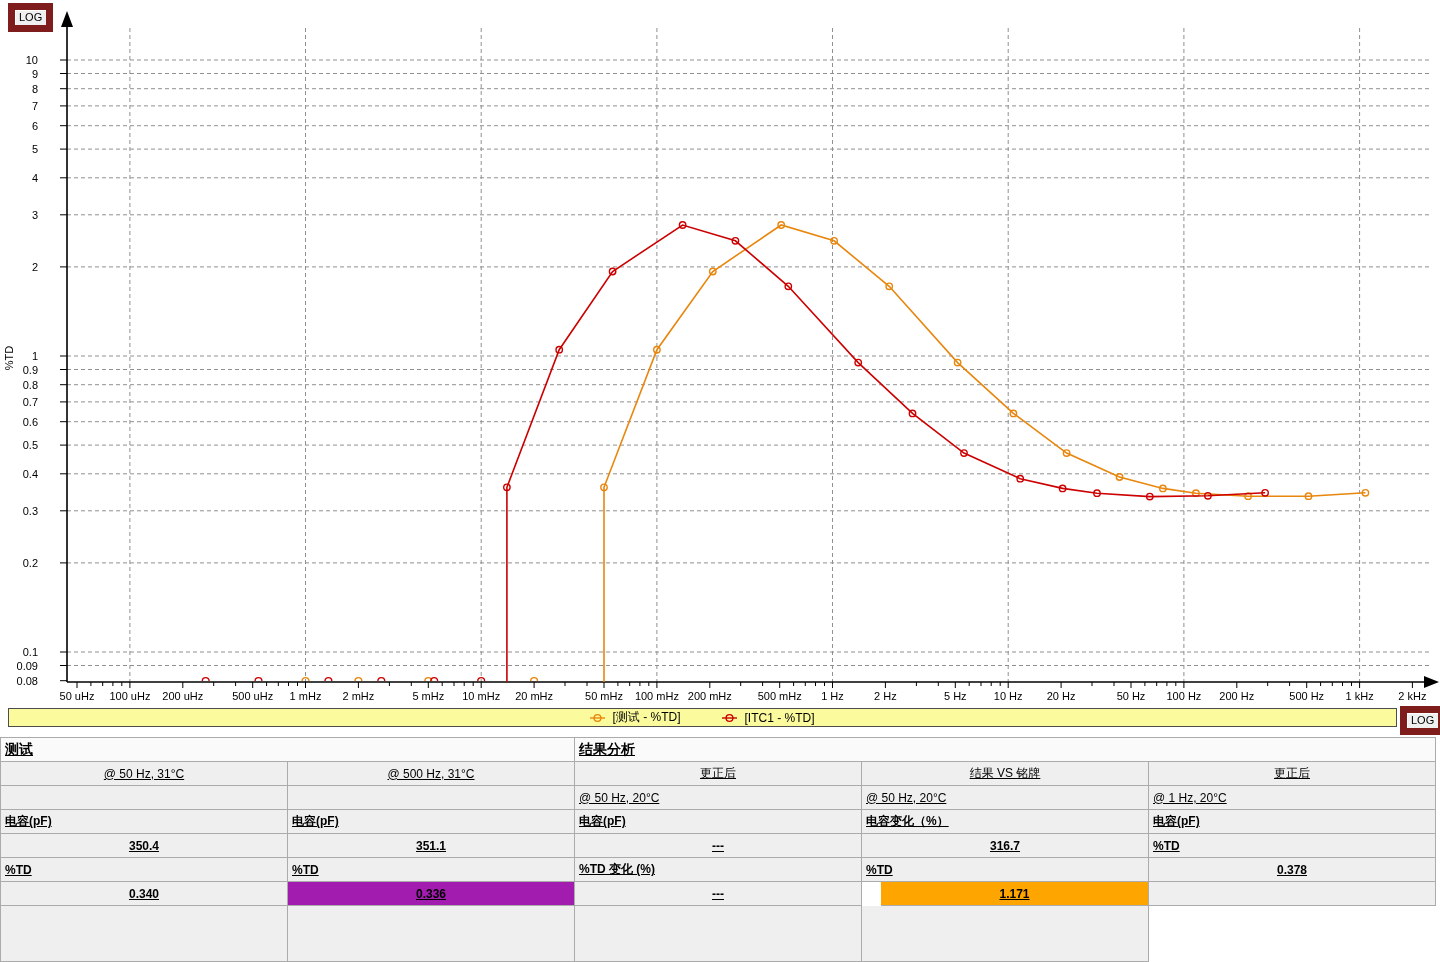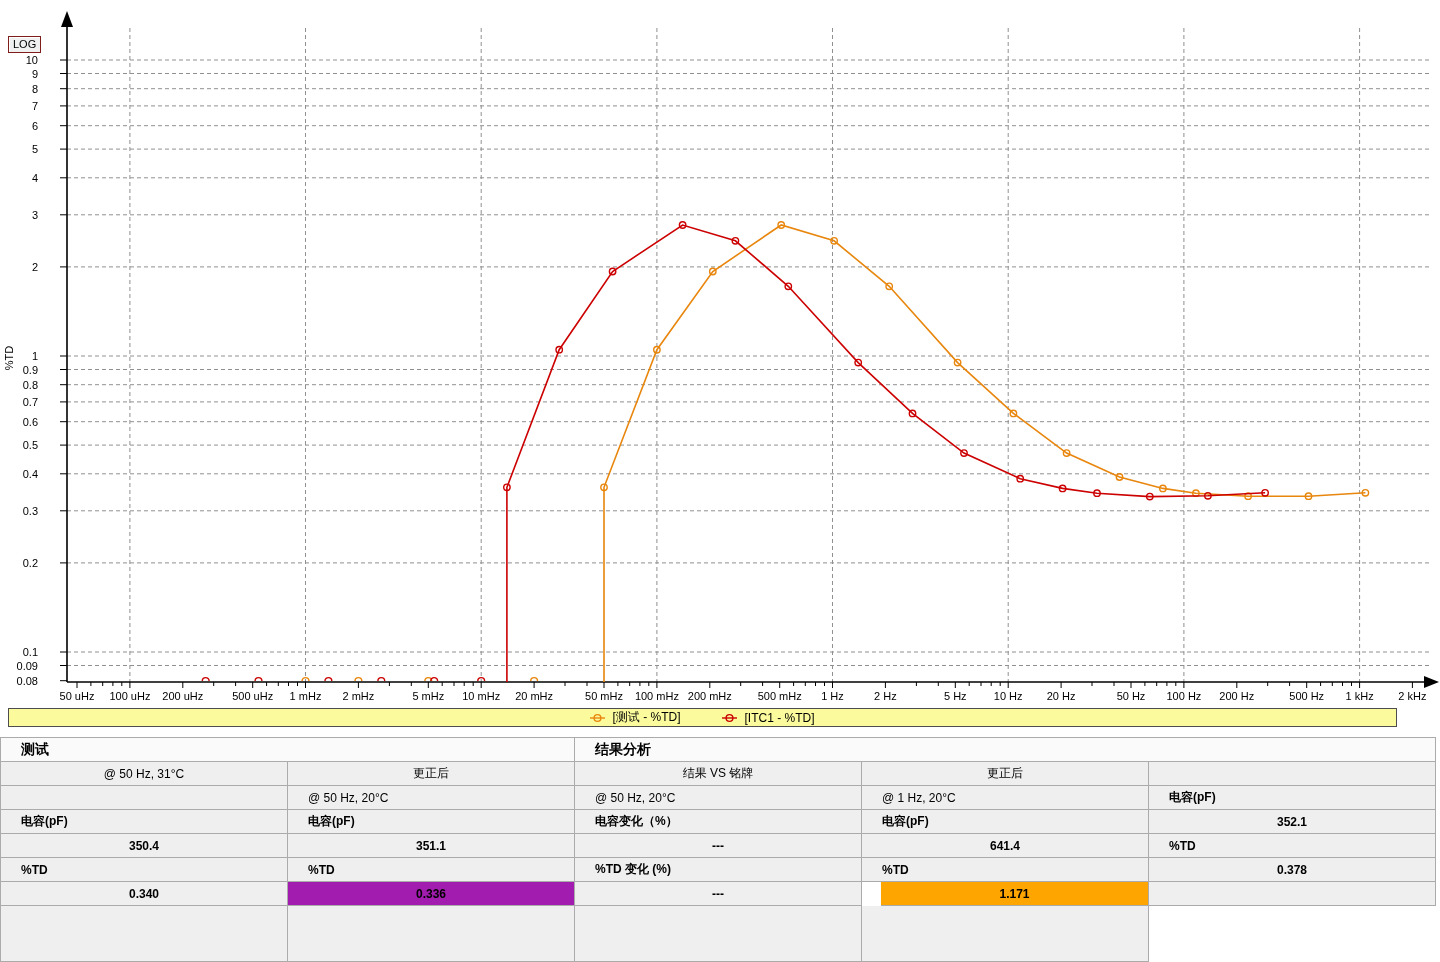--- a/index.html
+++ b/index.html
@@ -10,22 +10,22 @@
   .app{position:absolute;inset:0;}
   
   #chart{position:absolute;left:0;top:0;width:1308px;height:706px;}
   #chart svg{display:block;}
   .grid{stroke:#909090;stroke-width:1;stroke-dasharray:4 3;}
   .ax{stroke:#000;stroke-width:1;}
   .ax2{stroke:#000;stroke-width:1.6;}
   .lbl{font:11px "Liberation Sans",sans-serif;fill:#000;}
   .logbtn{
     position:absolute;font:11px "Liberation Sans",sans-serif;
-    background:#f0f0f0;border:1px solid #7f1d1d;padding:2px 4px;line-height:1;
-    box-shadow:inset 1px 1px 0 #fff;cursor:pointer;margin-top:33px;
+    background:#f0f0f0;border:7px solid #7f1d1d;padding:2px 4px;line-height:1;
+    box-shadow:inset 1px 1px 0 #fff;cursor:pointer;
   }
   .logbtn.top{left:8px;top:3px;}
   .logbtn.bottom{left:1400px;top:706px;}
   
   .legend{
     position:absolute;left:8px;top:708px;width:1389px;height:19px;
     background:#fbfb9e;border:1px solid #4d4d4d;box-sizing:border-box;
     display:flex;justify-content:center;gap:42px;
     font-size:12px;
   }
@@ -36,21 +36,21 @@
     position:absolute;left:0;top:737px;width:1435px;bottom:0;
     display:grid;
     grid-template-columns:287px 287px 287px 287px 1fr;
     grid-template-rows:24px 24px 24px 24px 24px 24px 24px 1fr;
     border-top:1px solid #ababab;border-left:1px solid #ababab;
     font-size:12px;
   }
   .rtable > div{
     background:#efefef;border-right:1px solid #ababab;border-bottom:1px solid #ababab;
     display:flex;align-items:center;overflow:hidden;white-space:nowrap;
-    box-sizing:border-box;padding:0 20px;
+    box-sizing:border-box;padding:0 4px;text-decoration:underline;
   }
   .rtable .sec{background:#fafafa;font-weight:bold;font-size:14px;}
   .rtable .cond{justify-content:center;}
   .rtable .cond2{justify-content:flex-start;text-align:right;}
   .rtable .lab{font-weight:bold;}
   .rtable .val{font-weight:bold;justify-content:center;}
 </style>
 </head>
 <body>
 
@@ -297,41 +297,41 @@
       <span>[ITC1 - %TD]</span>
     </div>
   </div>
 
   <div class="rtable">
 
     <div class="sec" style="grid-column:1/3">测试</div>
     <div class="sec" style="grid-column:3/6">结果分析</div>
 
     <div class="cond">@ 50 Hz, 31°C</div>
+    <div class="cond">@ 500 Hz, 31°C</div>
     <div class="cond">更正后</div>
     <div class="cond">结果 VS 铭牌</div>
     <div class="cond">更正后</div>
 
     <div class="cond2"></div>
     <div class="cond2"></div>
     <div class="cond2">@ 50 Hz, 20°C</div>
     <div class="cond2">@ 50 Hz, 20°C</div>
     <div class="cond2">@ 1 Hz, 20°C</div>
 
     <div class="lab">电容(pF)</div>
     <div class="lab">电容(pF)</div>
     <div class="lab">电容(pF)</div>
     <div class="lab">电容变化（%）</div>
     <div class="lab">电容(pF)</div>
 
-    <div class="val">352.1</div>
     <div class="val">350.4</div>
     <div class="val">351.1</div>
     <div class="val">---</div>
-    <div class="val">641.4</div>
+    <div class="val">316.7</div>
 
     <div class="lab">%TD</div>
     <div class="lab">%TD</div>
     <div class="lab">%TD</div>
     <div class="lab">%TD 变化 (%)</div>
     <div class="lab">%TD</div>
 
     <div class="val">0.378</div>
     <div class="val">0.340</div>
     <div class="val" style="background: #a21caf;">0.336</div>

